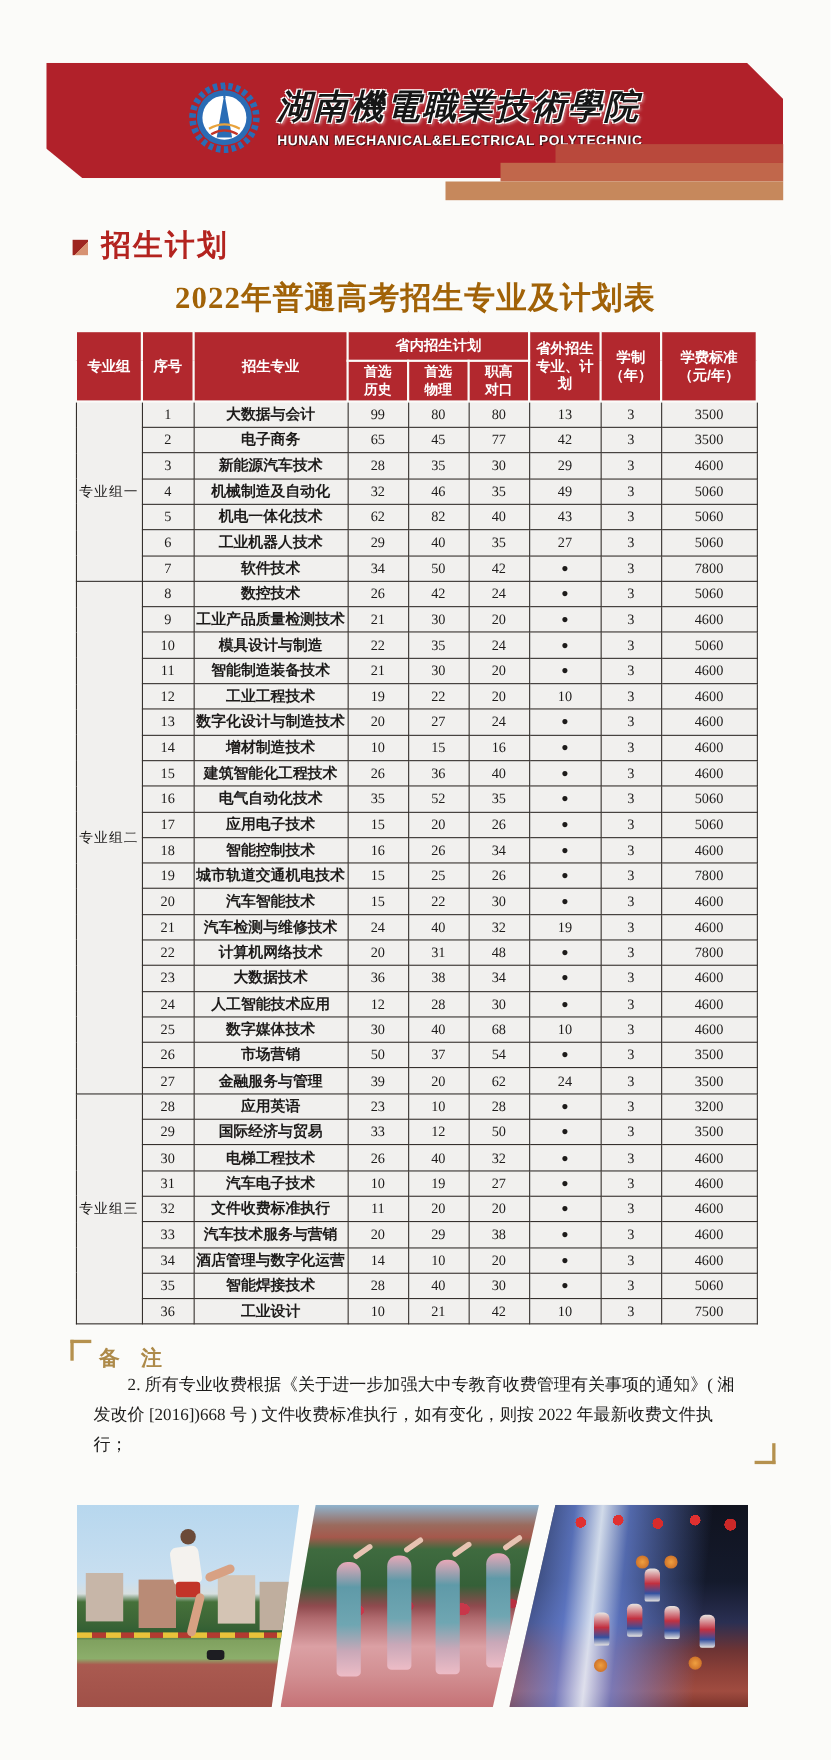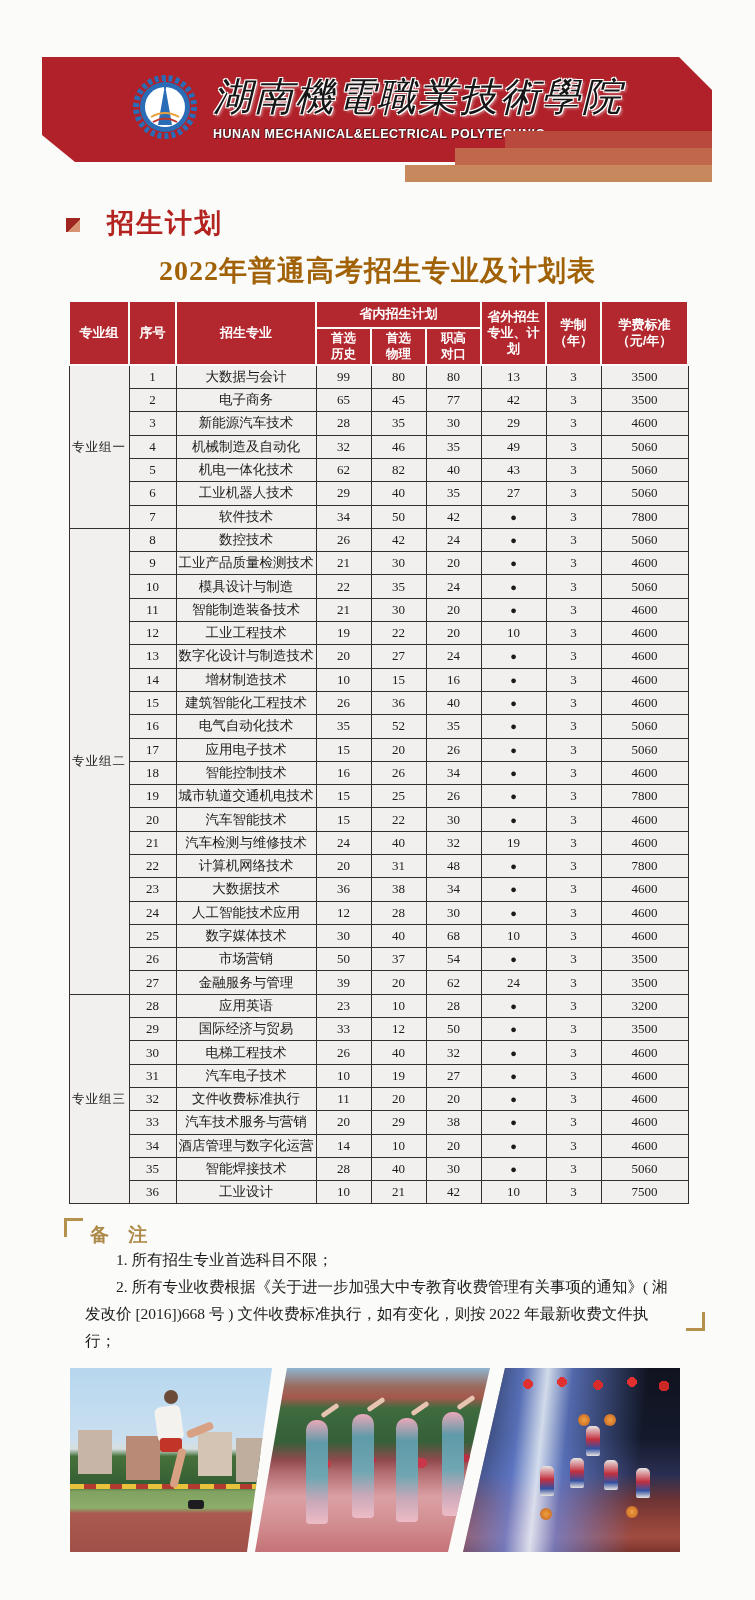--- a/index.html
+++ b/index.html
@@ -18,33 +18,33 @@
     display:flex; align-items:center; justify-content:center; gap:14px;
   }
   .band { position:absolute; height:17px; }
   .band1 { left:505px; top:131px; width:207px; background:#b9493c; }
   .band2 { left:455px; top:148px; width:257px; background:#c1674b; }
   .band3 { left:405px; top:165px; width:307px; background:#c6885c; }
 
   .logo-wrap { width:68px; height:68px; flex:0 0 auto; margin-top:-6px; }
   .name-block { display:flex; flex-direction:column; margin-top:-8px; }
   .school-cn {
-    font-size:39px; font-weight:normal; font-style:italic; letter-spacing:2px;
+    font-size:31px; font-weight:bold; font-style:italic; letter-spacing:2px;
     color:#161616;
     text-shadow:-1px -1px 0 #fff,1px -1px 0 #fff,-1px 1px 0 #fff,1px 1px 0 #fff,2px 2px 3px rgba(255,255,255,.55);
     font-family:"Liberation Serif","DejaVu Serif",serif;
   }
   .school-en {
     margin-top:3px; font-size:12.5px; font-weight:bold; letter-spacing:.5px;
     color:#ffffff; text-shadow:1px 1px 0 rgba(40,20,20,.8), -1px -1px 0 rgba(40,20,20,.5);
     font-family:"Liberation Sans","DejaVu Sans",sans-serif;
   }
 
   
-  .section-head { position:absolute; left:66px; top:205px; display:flex; align-items:center; gap:27px; }
+  .section-head { position:absolute; left:66px; top:205px; display:flex; align-items:center; gap:12px; }
   .bullet-sq { width:14px; height:14px; background:linear-gradient(135deg,#9e2520 55%, #d79273 55%); margin-top:4px; }
   .section-title {
     font-size:27px; font-weight:bold; color:#b3231f; letter-spacing:2px;
     font-family:"Liberation Sans","DejaVu Sans",sans-serif;
   }
 
   
   .table-title {
     position:absolute; left:0; top:252px; width:100%; text-align:center;
     font-size:28px; font-weight:bold; color:#a16207; letter-spacing:1px;
@@ -59,21 +59,21 @@
     font-size:13px; line-height:1.25; text-align:center; vertical-align:middle;
     border:2px solid #fbfbf9; white-space:pre-line; padding:2px 0;
   }
   table.plan thead tr.h1 th { height:27px; }
   table.plan thead tr.h2 th { height:31px; font-size:12.5px; }
   table.plan tbody td {
     background:#f1f0ee; border:1px solid #35302d; text-align:center; vertical-align:middle;
     height:23.3px; font-size:13px; color:#1d1b1a; padding:0;
   }
   table.plan tbody td.group-cell { font-size:12.5px; letter-spacing:1px; }
-  table.plan tbody td.major-cell { font-size:13.5px; }
+  table.plan tbody td.major-cell { font-size:13.5px;font-weight:bold; }
   table.plan tbody td.dot { font-size:11px; }
 
   
   .bracket { position:absolute; width:19px; height:19px; }
   .bracket-tl { left:64px; top:1218px; border-left:3px solid #b5914e; border-top:3px solid #b5914e; }
   .bracket-br { left:686px; top:1312px; border-right:3px solid #b5914e; border-bottom:3px solid #b5914e; }
   .notes-title {
     position:absolute; left:90px; top:1222px;
     font-size:19px; font-weight:bold; color:#ad8a49; letter-spacing:7px;
     font-family:"Liberation Sans","DejaVu Sans",sans-serif;
@@ -559,21 +559,20 @@
             <td>3</td>
             <td>7500</td>
           </tr>
         </tbody>
     </table>
   </div>
 
   <div class="bracket bracket-tl"></div>
   <div class="notes-title">备 注</div>
   <div class="notes-body">
-    <p>1. 所有招生专业首选科目不限；</p>
     <p>2. 所有专业收费根据《关于进一步加强大中专教育收费管理有关事项的通知》( 湘发改价 [2016])668 号 ) 文件收费标准执行，如有变化，则按 2022 年最新收费文件执行；</p>
   </div>
   <div class="bracket bracket-br"></div>
 
   <div class="photos">
     <div class="photo photo1">
       <div class="bld1"></div>
       <div class="athlete-head"></div>
       <div class="athlete-torso"></div>
       <div class="athlete-shorts"></div>

